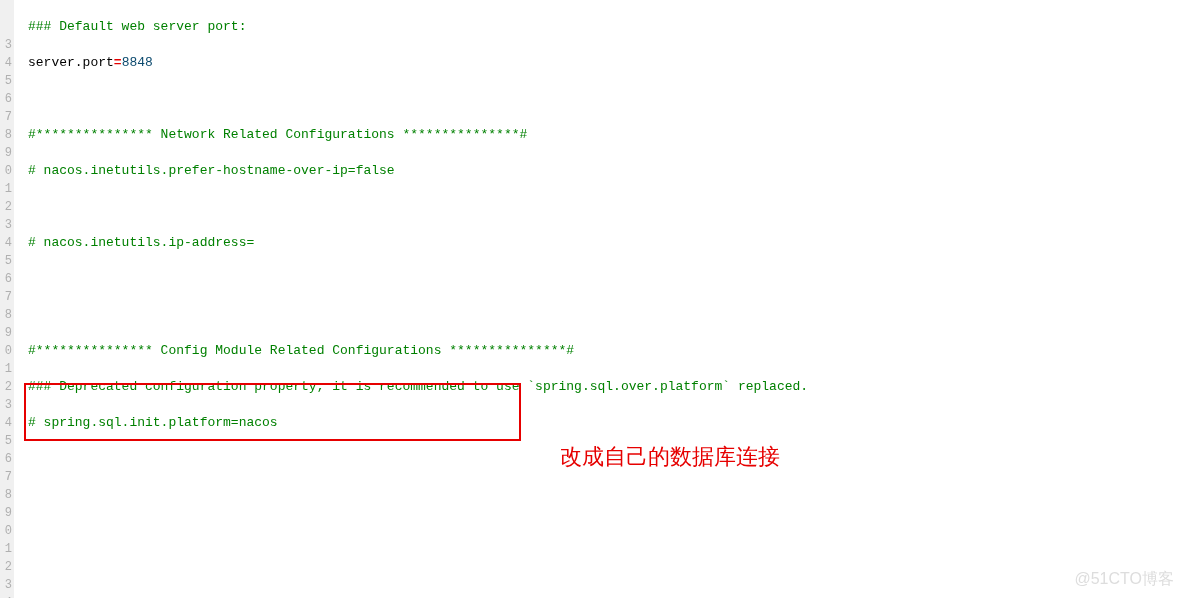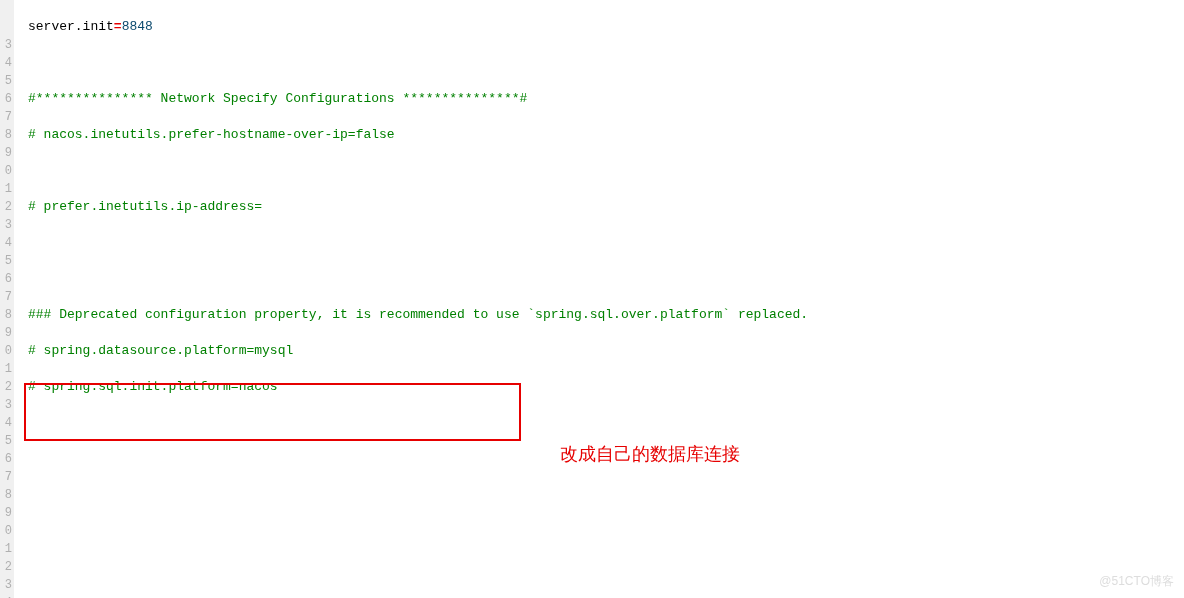--- a/index.html
+++ b/index.html
@@ -45,51 +45,52 @@
       width: 497px;
       height: 58px;
       pointer-events: none;
     }
     .annot {
       position: absolute;
       left: 560px;
       top: 442px;
       color: #e60000;
       font-family: "Microsoft YaHei", sans-serif;
-      font-size: 18px;
+      font-size: 22px;
     }
     .watermark {
       position: absolute;
       right: 10px;
       bottom: 8px;
       color: #ddd;
       font-family: sans-serif;
-      font-size: 12px;
+      font-size: 16px;
     }
   </style>
 </head>
 <body>
 
 
 
 <div class="gutter">
   <div>3</div><div>4</div><div>5</div><div>6</div><div>7</div><div>8</div><div>9</div><div>0</div><div>1</div><div>2</div><div>3</div><div>4</div><div>5</div><div>6</div><div>7</div><div>8</div><div>9</div><div>0</div><div>1</div><div>2</div><div>3</div><div>4</div><div>5</div><div>6</div><div>7</div><div>8</div><div>9</div><div>0</div><div>1</div><div>2</div><div>3</div><div>4</div>
 </div>
 
 <div class="code">
-<div class="line"><span class="key">server.init</span><span class="eq">=</span><span class="num">8848</span></div>
+<div class="line"><span class="comment cut">### Default web server port:</span></div>
+<div class="line"><span class="key">server.port</span><span class="eq">=</span><span class="num">8848</span></div>
 <div class="line"></div>
-<div class="line"><span class="comment">#*************** Network Specify Configurations ***************#</span></div>
+<div class="line"><span class="comment">#*************** Network Related Configurations ***************#</span></div>
 <div class="line"><span class="comment"># nacos.inetutils.prefer-hostname-over-ip=false</span></div>
 <div class="line"></div>
-<div class="line"><span class="comment"># prefer.inetutils.ip-address=</span></div>
+<div class="line"><span class="comment"># nacos.inetutils.ip-address=</span></div>
 <div class="line"></div>
 <div class="line"></div>
+<div class="line"><span class="comment">#*************** Config Module Related Configurations ***************#</span></div>
 <div class="line"><span class="comment">### Deprecated configuration property, it is recommended to use `spring.sql.over.platform` replaced.</span></div>
-<div class="line"><span class="comment"># spring.datasource.platform=mysql</span></div>
 <div class="line"><span class="comment"># spring.sql.init.platform=nacos</span></div>
 <div class="line"></div>
 
 
 
 
 
 
 
 

